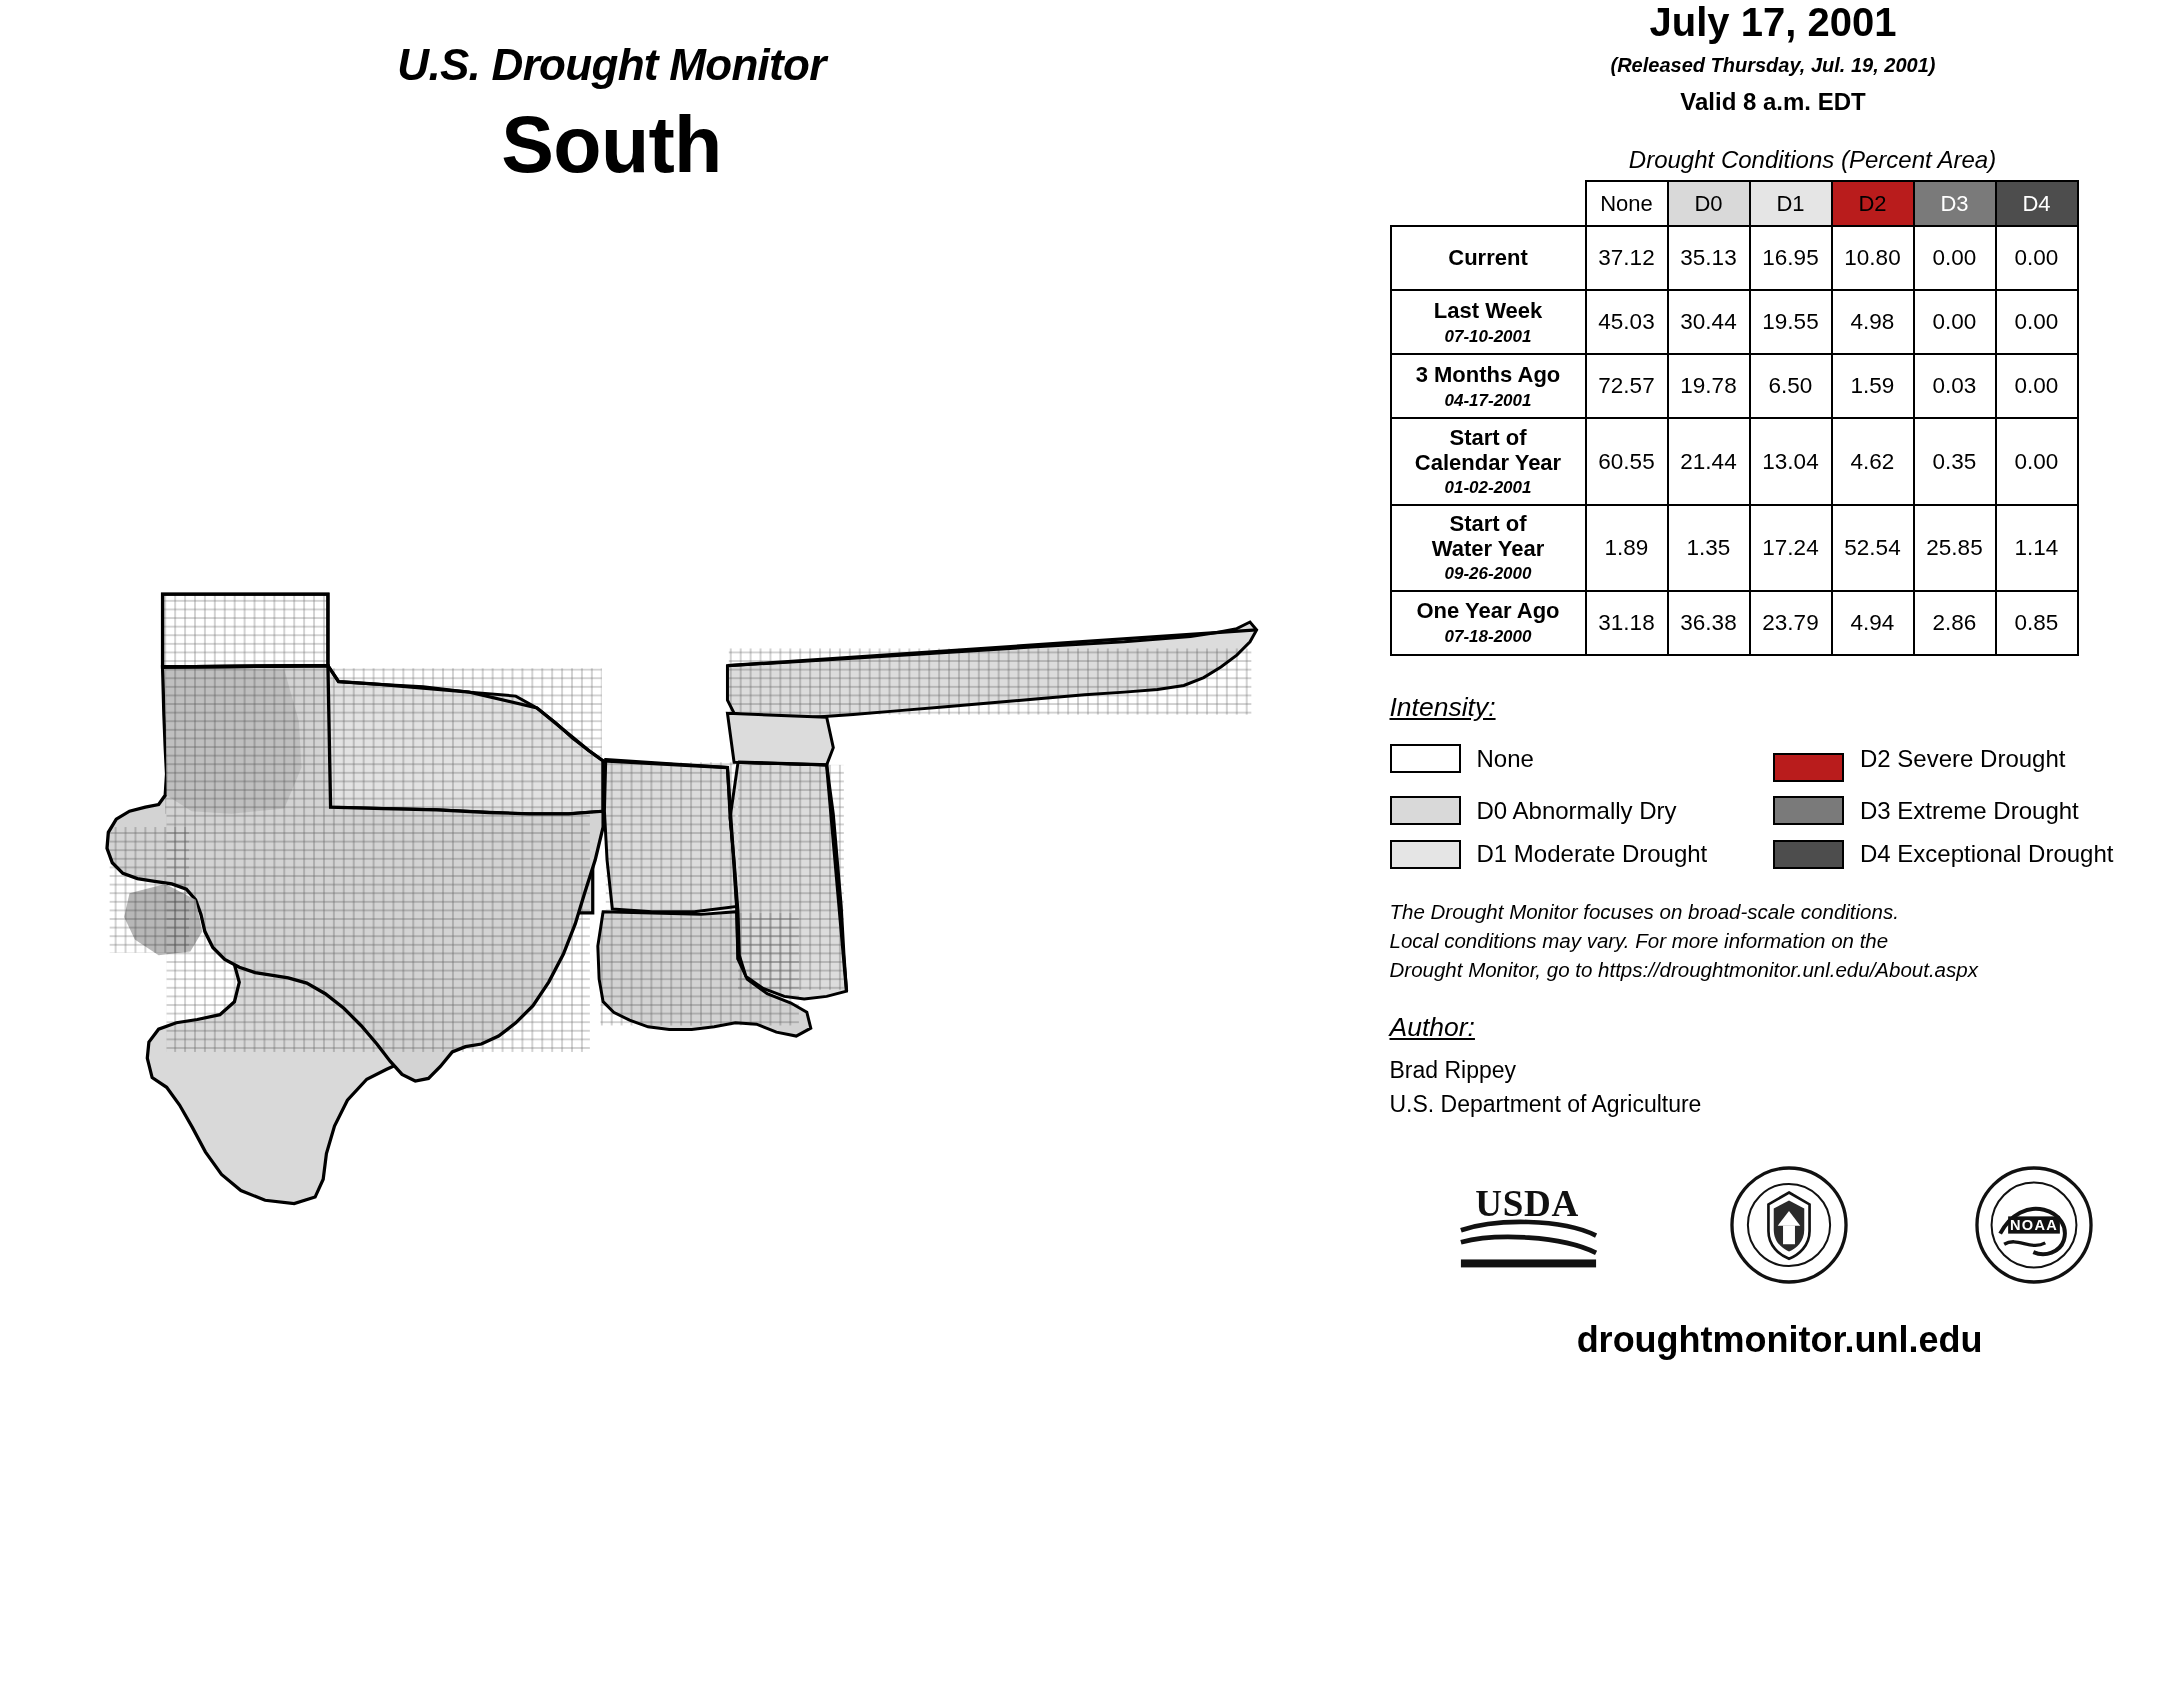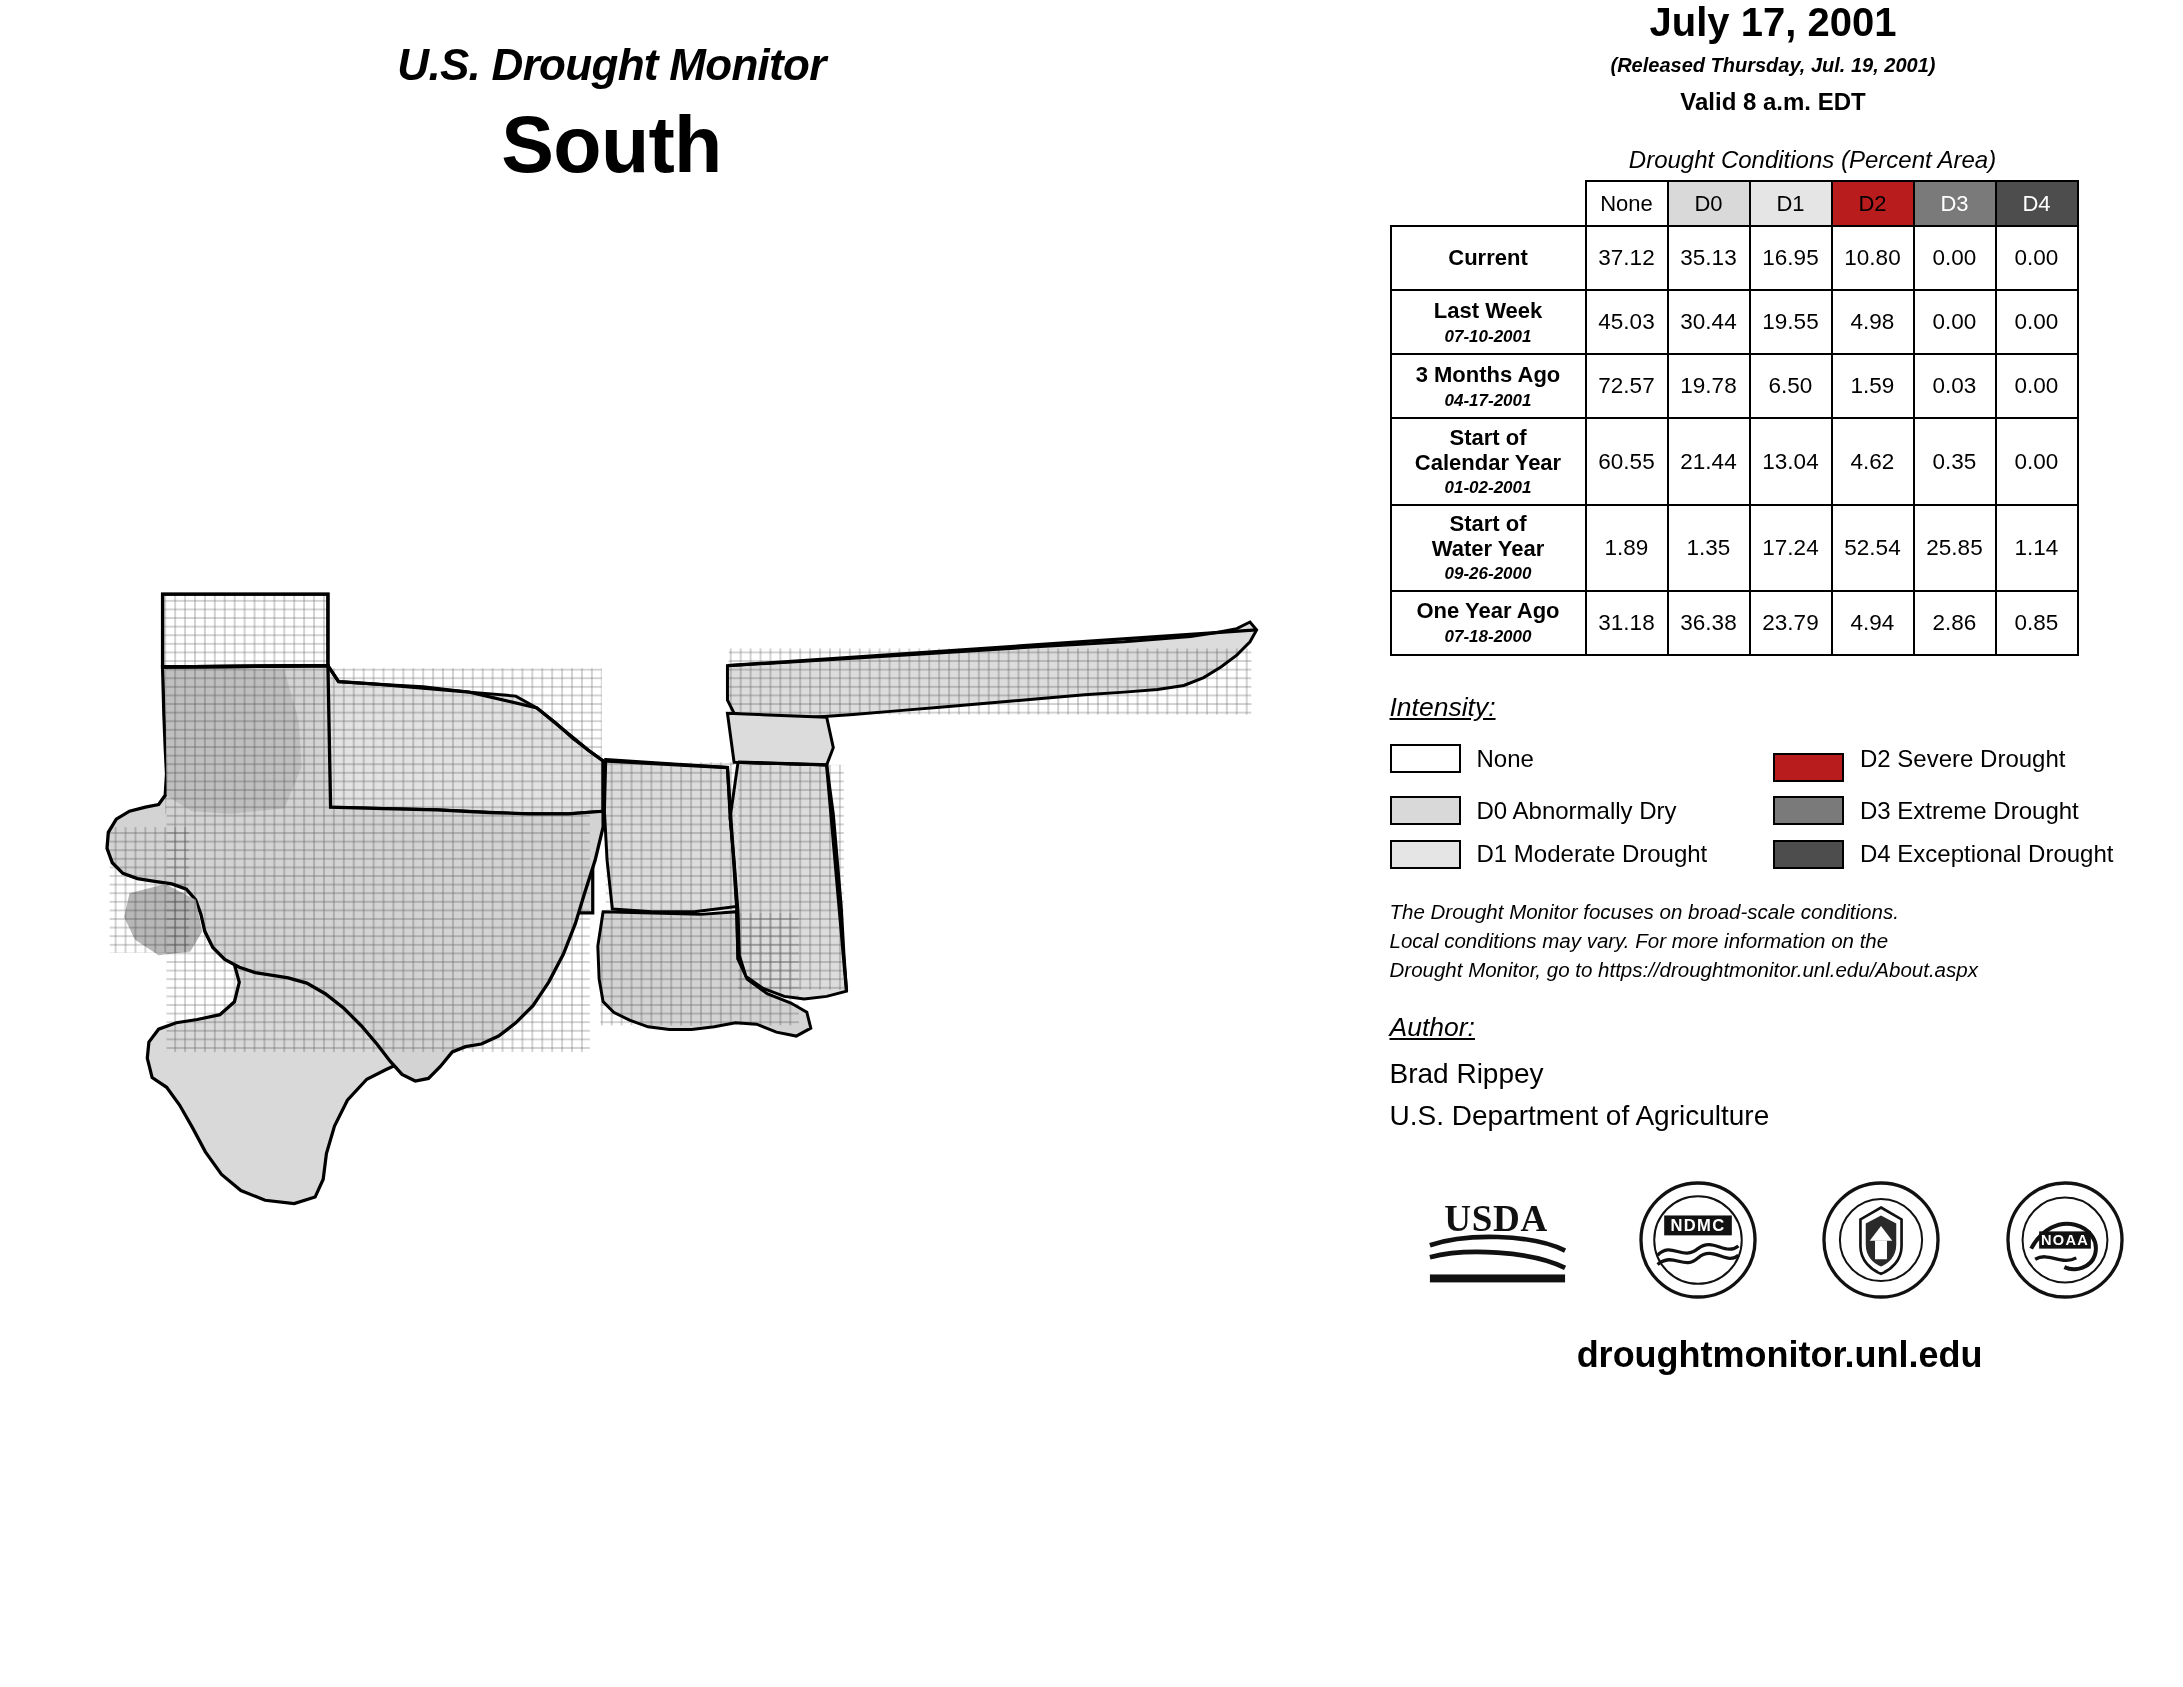--- a/index.html
+++ b/index.html
@@ -188,21 +188,21 @@
   #author-head {
     margin-top: 28px;
     margin-left: 26.5px;
     font-style: italic;
     font-size: 26.5px;
     text-decoration: underline;
   }
   #author-lines {
     margin-top: 9.3px;
     margin-left: 26.5px;
-    font-size: 28px;
+    font-size: 23px;
     line-height: 1.5;
   }
 
   
   #logos {
     margin-top: 40px;
     margin-left: 26.5px;
     width: 767px;
     display: flex;
     align-items: center;
@@ -490,31 +490,20 @@
 
     <div class="logo">
       <svg width="159" height="106" viewBox="0 0 240 160">
         <text x="118" y="66" font-family="Liberation Serif, serif" font-size="56" font-weight="bold" text-anchor="middle" fill="#111" letter-spacing="1">USDA</text>
         <path d="M18 88 C70 70, 170 70, 222 96" stroke="#111" stroke-width="7" fill="none"></path>
         <path d="M18 106 C70 92, 170 96, 222 122" stroke="#111" stroke-width="7" fill="none"></path>
         <rect x="18" y="132" width="204" height="12" fill="#111"></rect>
       </svg>
     </div>
 
-    <div class="logo">
-      <svg width="126" height="126" viewBox="0 0 190 190">
-        <circle cx="95" cy="95" r="86" fill="#fff" stroke="#111" stroke-width="5"></circle>
-        <circle cx="95" cy="95" r="66" fill="#fff" stroke="#111" stroke-width="3"></circle>
-        <path d="M34 118 C55 96, 72 128, 95 108 C118 90, 136 120, 156 104" stroke="#111" stroke-width="5" fill="none"></path>
-        <path d="M34 132 C58 112, 74 142, 95 122 C118 102, 138 134, 156 118" stroke="#111" stroke-width="5" fill="none"></path>
-        <rect x="44" y="58" width="102" height="30" fill="#111"></rect>
-        <text x="95" y="82" font-family="Liberation Sans, sans-serif" font-size="25" font-weight="bold" text-anchor="middle" fill="#fff" letter-spacing="2">NDMC</text>
-        <path d="M95 18 A77 77 0 0 1 95 172 A77 77 0 0 1 95 18" fill="none" stroke="none"></path>
-      </svg>
-    </div>
 
     <div class="logo">
       <svg width="126" height="126" viewBox="0 0 190 190">
         <circle cx="95" cy="95" r="86" fill="#fff" stroke="#111" stroke-width="5"></circle>
         <circle cx="95" cy="95" r="62" fill="#fff" stroke="#111" stroke-width="3"></circle>
         <path d="M95 46 L126 64 L126 104 C126 126, 110 140, 95 146
                  C80 140, 64 126, 64 104 L64 64 Z" fill="#fff" stroke="#111" stroke-width="4"></path>
         <path d="M95 58 L118 70 L118 102 C118 120, 106 130, 95 135
                  C84 130, 72 120, 72 102 L72 70 Z" fill="#2a2a2a"></path>
         <path d="M78 96 L95 74 L112 96 Z" fill="#fff"></path>

